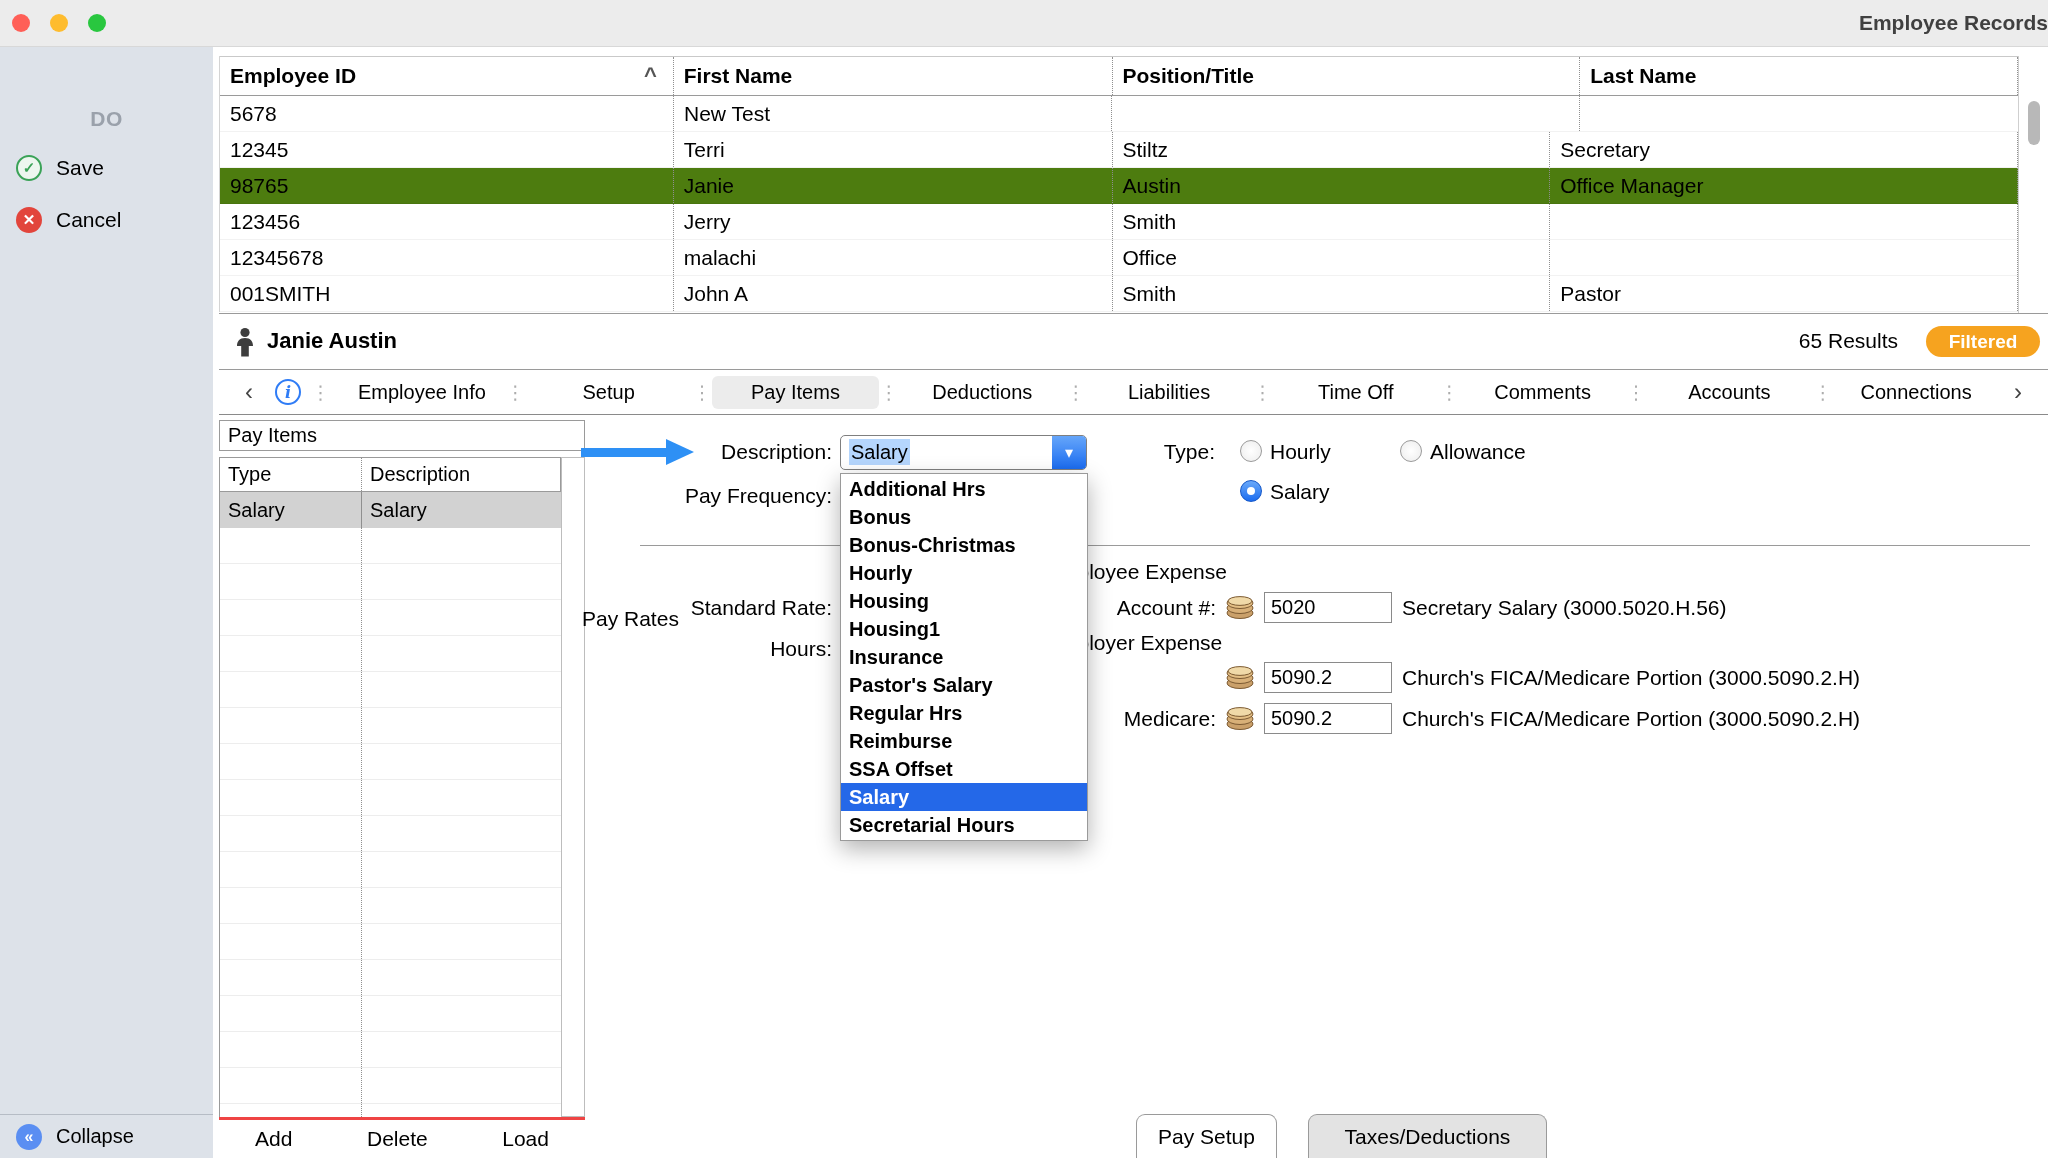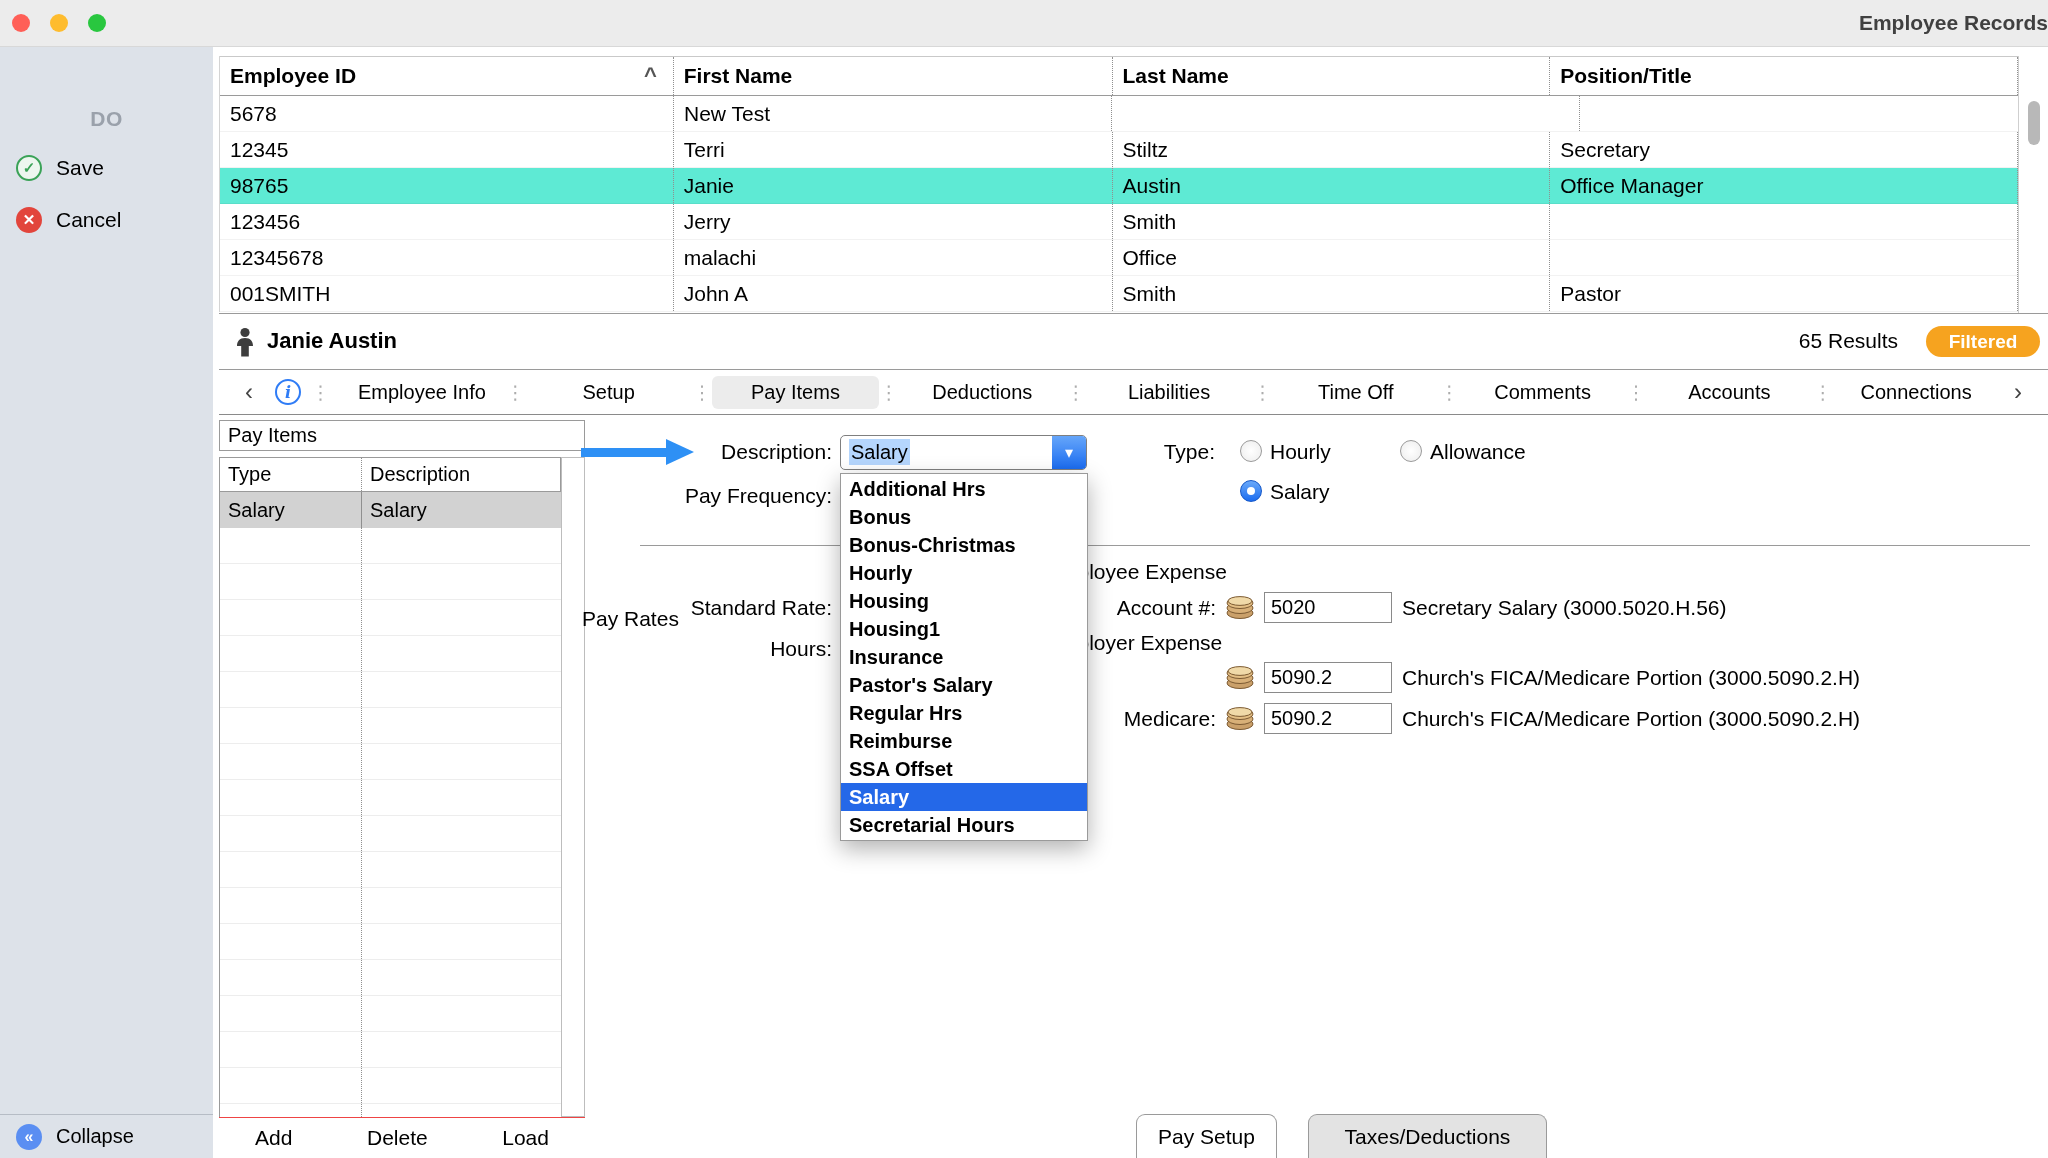--- a/index.html
+++ b/index.html
@@ -23,21 +23,21 @@
   .icon-circle { width: 26px; height: 26px; border-radius: 50%; display: flex; align-items: center; justify-content: center; font-size: 15px; font-weight: bold; flex: 0 0 26px; }
   .save-icon { border: 2px solid #3aa257; color: #3aa257; background: #edf6ef; }
   .cancel-icon { background: #e2453c; color: #fff; }
   .collapse-bar { position: absolute; left: 0; bottom: 0; width: 213px; height: 44px; border-top: 1px solid #b6bcc5; display: flex; align-items: center; padding-left: 16px; gap: 14px; font-size: 20px; }
   .collapse-icon { background: #5a8ef2; color: #fff; font-size: 16px; font-weight: bold; }
 
   
   .emp-table { position: absolute; left: 219px; top: 56px; width: 1799px; border-left: 1px solid #d4d4d4; }
   .emp-header { display: flex; height: 40px; border-top: 1px solid #c9c9c9; border-bottom: 1px solid #9a9a9a; background: #fff; font-size: 21px; font-weight: bold; }
   .emp-row { display: flex; height: 36px; font-size: 21px; border-bottom: 1px solid rgba(0,0,0,0.05); background: #fff; }
-  .emp-row.selected { background: #5eead4; }
+  .emp-row.selected { background: #4d7c0f; }
   .ecell { display: flex; align-items: center; padding-left: 10px; border-right: 1px dotted #8f8f8f; height: 100%; overflow: hidden; white-space: nowrap; }
   .c-id { width: 454px; } .c-first { width: 439px; } .c-last { width: 438px; } .c-pos { width: 468px; }
   .sort-caret { margin-left: auto; margin-right: 16px; color: #555; font-size: 22px; font-weight: bold; }
   .emp-scrollbar { position: absolute; left: 2018px; top: 56px; width: 30px; height: 257px; background: #fff; border-left: 1px solid #cfcfcf; }
   .emp-thumb { position: absolute; left: 9px; top: 45px; width: 12px; height: 44px; border-radius: 7px; background: #b8b8b8; }
 
   
   .rec-header { position: absolute; left: 219px; top: 313px; width: 1829px; height: 57px; background: #fff; border-top: 1px solid #9a9a9a; border-bottom: 1px solid #9a9a9a; }
   .rec-name { position: absolute; left: 48px; top: 14px; font-size: 22px; font-weight: 600; }
   .rec-results { position: absolute; right: 150px; top: 15px; font-size: 21px; }
@@ -56,21 +56,21 @@
   
   .pi-title { position: absolute; left: 219px; top: 420px; width: 366px; height: 31px; border: 1px solid #9a9a9a; background: #fff; font-size: 20px; line-height: 28px; padding-left: 8px; }
   .pi-header { position: absolute; left: 219px; top: 457px; width: 342px; height: 35px; border: 1px solid #9a9a9a; background: #fff; display: flex; font-size: 20px; }
   .pi-col-type { width: 142px; border-right: 1px dotted #8f8f8f; display: flex; align-items: center; padding-left: 8px; }
   .pi-col-desc { flex: 1; display: flex; align-items: center; padding-left: 8px; }
   .pi-body { position: absolute; left: 219px; top: 492px; width: 342px; height: 625px; border-left: 1px solid #9a9a9a; background: #fff;
     background-image: repeating-linear-gradient(to bottom, transparent 0 35px, rgba(0,0,0,0.07) 35px 36px); }
   .pi-vline { position: absolute; left: 141px; top: 0; bottom: 0; border-left: 1px dotted #8f8f8f; }
   .pi-row { position: absolute; left: 0; top: 0; width: 100%; height: 36px; background: #d2d2d2; display: flex; font-size: 20px; }
   .pi-scroll { position: absolute; left: 561px; top: 457px; width: 24px; height: 660px; background: #fff; border: 1px solid #bdbdbd; }
-  .pi-buttons { position: absolute; left: 219px; top: 1117px; width: 366px; height: 41px; background: #fff; border-top: 1px solid #ef4444; display: flex; align-items: center; justify-content: space-between; padding: 0 36px; font-size: 21px; }
+  .pi-buttons { position: absolute; left: 219px; top: 1117px; width: 366px; height: 41px; background: #fff; border-top: 3px solid #ef4444; display: flex; align-items: center; justify-content: space-between; padding: 0 36px; font-size: 21px; }
 
   
   .lbl { position: absolute; font-size: 21px; white-space: nowrap; }
   .lbl.r { width: 232px; left: 600px; text-align: right; }
   .arrow-shaft { position: absolute; left: 581px; top: 448px; width: 86px; height: 9px; background: #2e90f5; z-index: 20; }
   .arrow-head { position: absolute; left: 666px; top: 439px; width: 0; height: 0; border-left: 28px solid #2e90f5; border-top: 13px solid transparent; border-bottom: 13px solid transparent; z-index: 20; }
 
   .combo { position: absolute; left: 840px; top: 435px; width: 247px; height: 35px; border: 1px solid #7f7f7f; border-radius: 5px; background: #fff; display: flex; align-items: center; z-index: 10; }
   .combo-value { flex: 1; padding-left: 8px; font-size: 20px; }
   .combo-value .hl { background: #b5d6fd; padding: 2px 2px; }
@@ -124,25 +124,25 @@
 
   <div class="emp-table">
     <div class="emp-header">
       <div class="ecell c-id">
         <span>Employee ID</span>
         <span class="sort-caret">^</span>
       </div>
       <div class="ecell c-first">
           <span>First Name</span>
         </div>
+      <div class="ecell c-pos">
+          <span>Position/Title</span>
+        </div>
       <div class="ecell c-last">
           <span>Last Name</span>
-        </div>
-      <div class="ecell c-pos">
-          <span>Position/Title</span>
         </div>
     </div>
     <div class="emp-row">
       <div class="ecell c-id">5678</div>
       <div class="ecell c-last">New Test</div>
       <div class="ecell c-pos"></div>
     </div>
     <div class="emp-row">
       <div class="ecell c-id">12345</div>
       <div class="ecell c-first">Terri</div>

